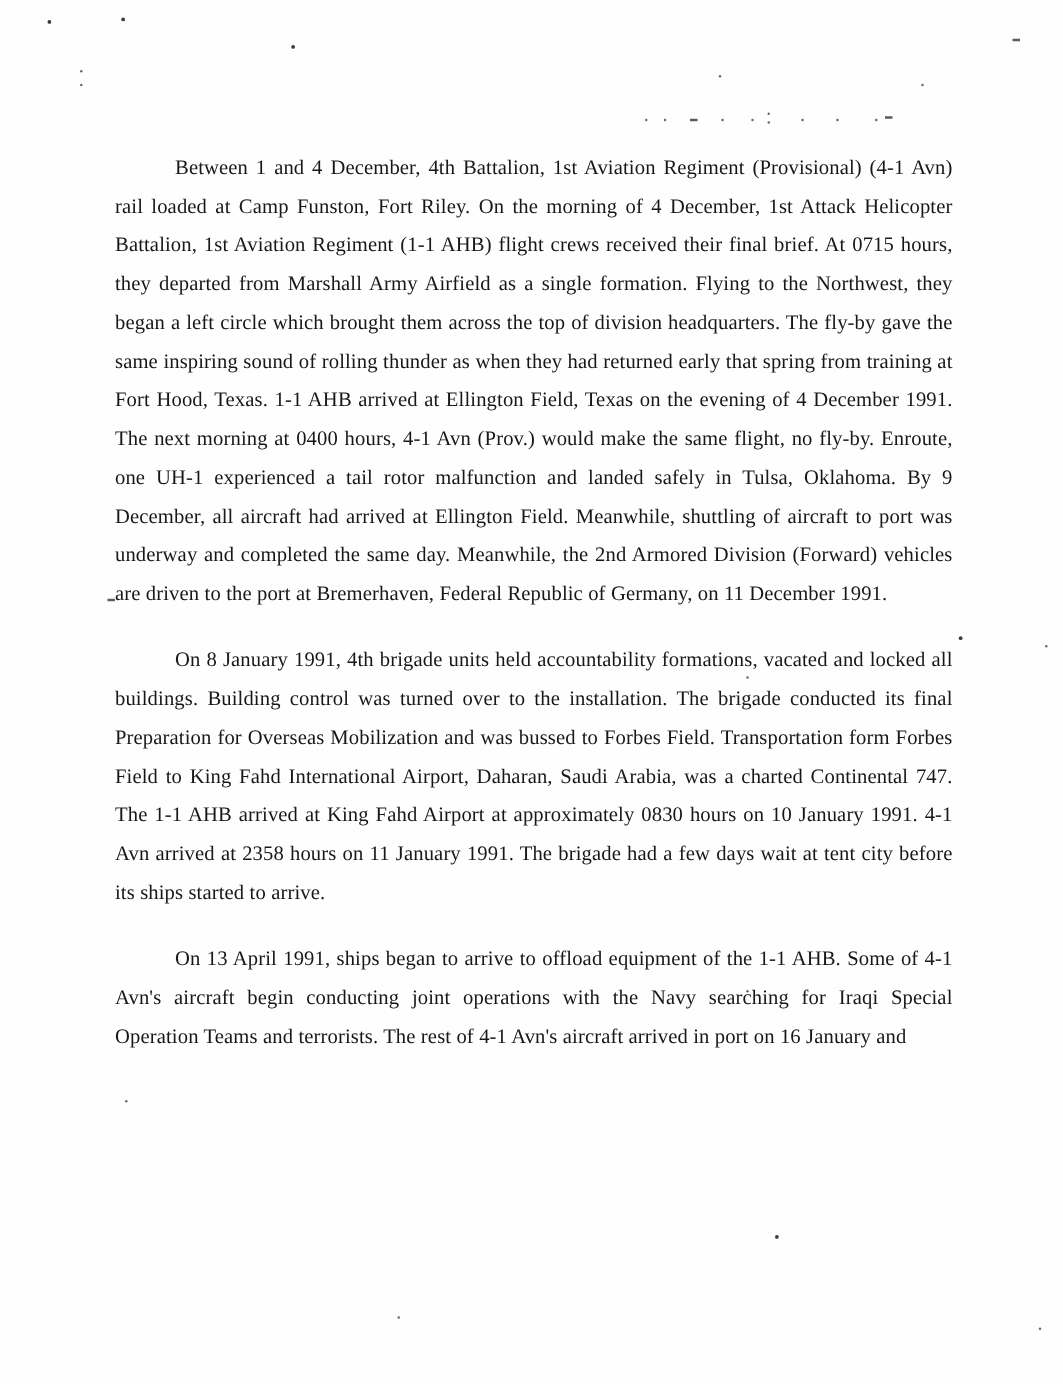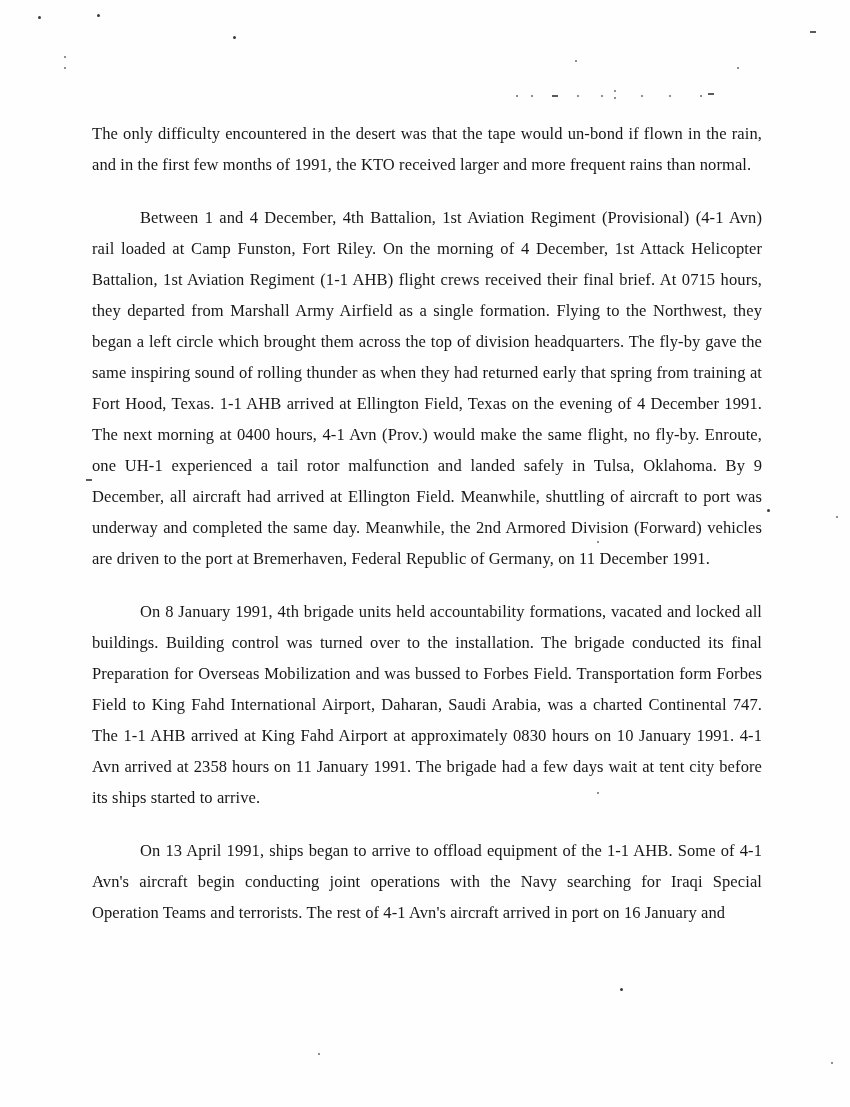--- a/index.html
+++ b/index.html
@@ -91,19 +91,18 @@
   <span class="dot" style="left:767px; top:509px;"></span>
   <span class="dot faint" style="left:836px; top:516px;"></span>
   <span class="dot faint" style="left:597px; top:541px;"></span>
   <span class="dot faint" style="left:597px; top:792px;"></span>
   <span class="dot" style="left:620px; top:988px;"></span>
   <span class="dot faint" style="left:318px; top:1053px;"></span>
   <span class="dot faint" style="left:831px; top:1062px;"></span>
   <span class="dot faint" style="left:100px; top:880px;"></span>
 
   <div class="text-block">
-    <p class="para">The only difficulty encountered in the desert was that the tape would un-bond if flown in the rain, and in the first few months of 1991, the KTO received larger and more frequent rains than normal.</p>
     <p class="para indent">Between 1 and 4 December, 4th Battalion, 1st Aviation Regiment (Provisional) (4-1 Avn) rail loaded at Camp Funston, Fort Riley.  On the morning of 4 December, 1st Attack Helicopter Battalion, 1st Aviation Regiment (1-1 AHB) flight crews received their final brief.  At 0715 hours, they departed from Marshall Army Airfield as a single formation.  Flying to the Northwest, they began a left circle which brought them across the top of division headquarters.  The fly-by gave the same inspiring sound of rolling thunder as when they had returned early that spring from training at Fort Hood, Texas.  1-1 AHB arrived at Ellington Field, Texas on the evening of 4 December 1991.  The next morning at 0400 hours, 4-1 Avn (Prov.) would make the same flight, no fly-by.  Enroute, one UH-1 experienced a tail rotor malfunction and landed safely in Tulsa, Oklahoma.  By 9 December, all aircraft had arrived at Ellington Field.  Meanwhile, shuttling of aircraft to port was underway and completed the same day.  Meanwhile, the 2nd Armored Division (Forward) vehicles are driven to the port at Bremerhaven, Federal Republic of Germany, on 11 December 1991.</p>
     <p class="para indent">On 8 January 1991, 4th brigade units held accountability formations, vacated and locked all buildings.  Building control was turned over to the installation.  The brigade conducted its final Preparation for Overseas Mobilization and was bussed to Forbes Field.  Transportation form Forbes Field to King Fahd International Airport, Daharan, Saudi Arabia, was a charted Continental 747.  The 1-1 AHB arrived at King Fahd Airport at approximately 0830 hours on 10 January 1991.  4-1 Avn arrived at 2358 hours on 11 January 1991.  The brigade had a few days wait at tent city before its ships started to arrive.</p>
     <p class="para indent">On 13 April 1991, ships began to arrive to offload equipment of the 1-1 AHB.  Some of 4-1 Avn's aircraft begin conducting joint operations with the Navy searching for Iraqi Special Operation Teams and terrorists.  The rest of 4-1 Avn's aircraft arrived in port on 16 January and</p>
   </div>
 
 </div>
 
 </body></html>

